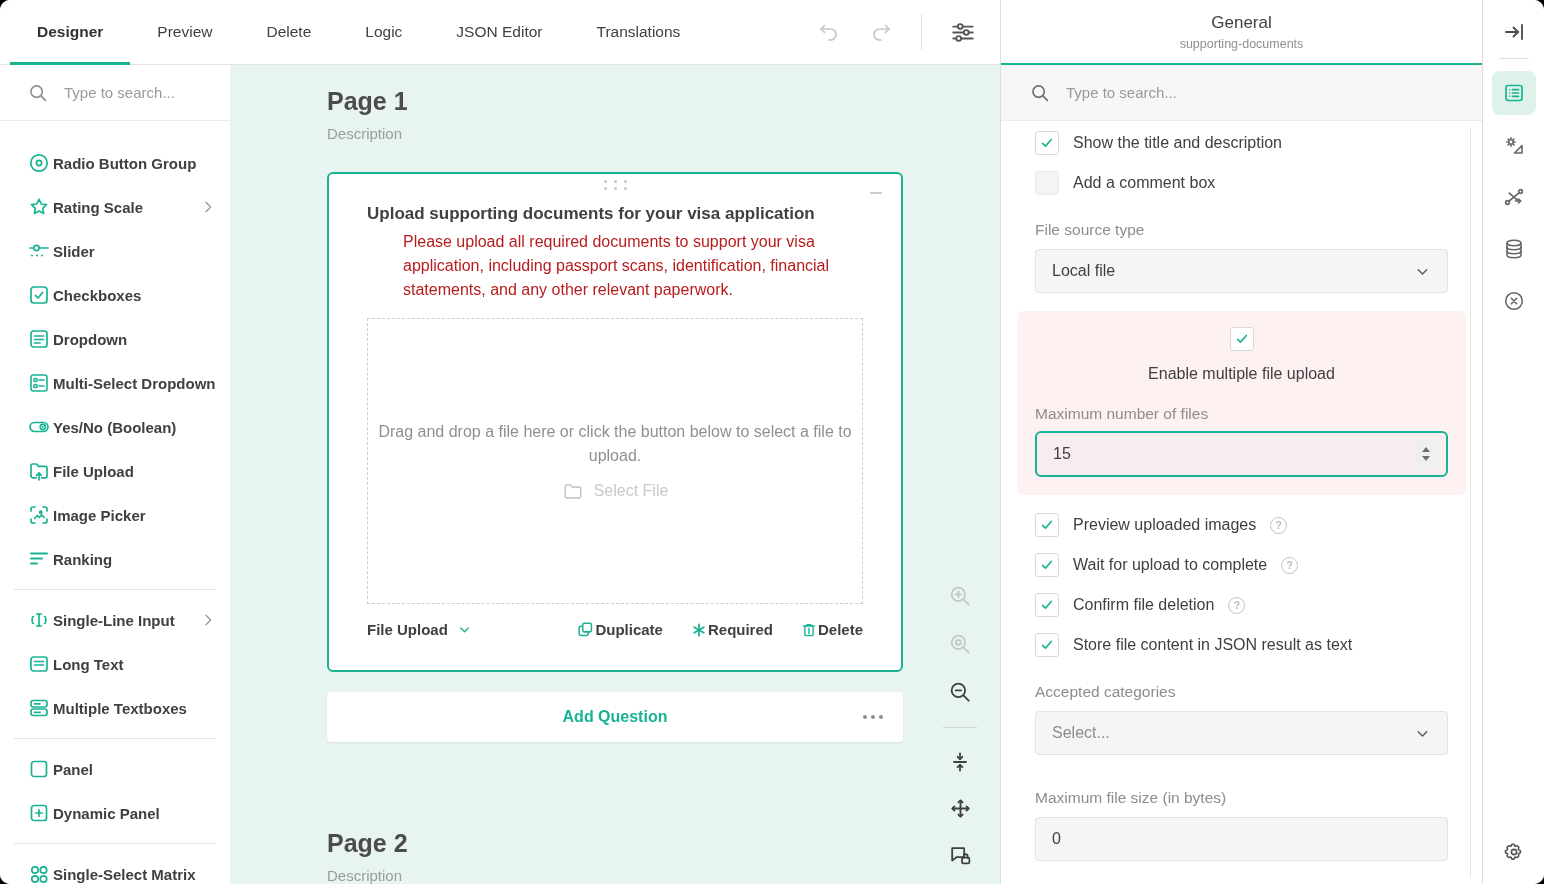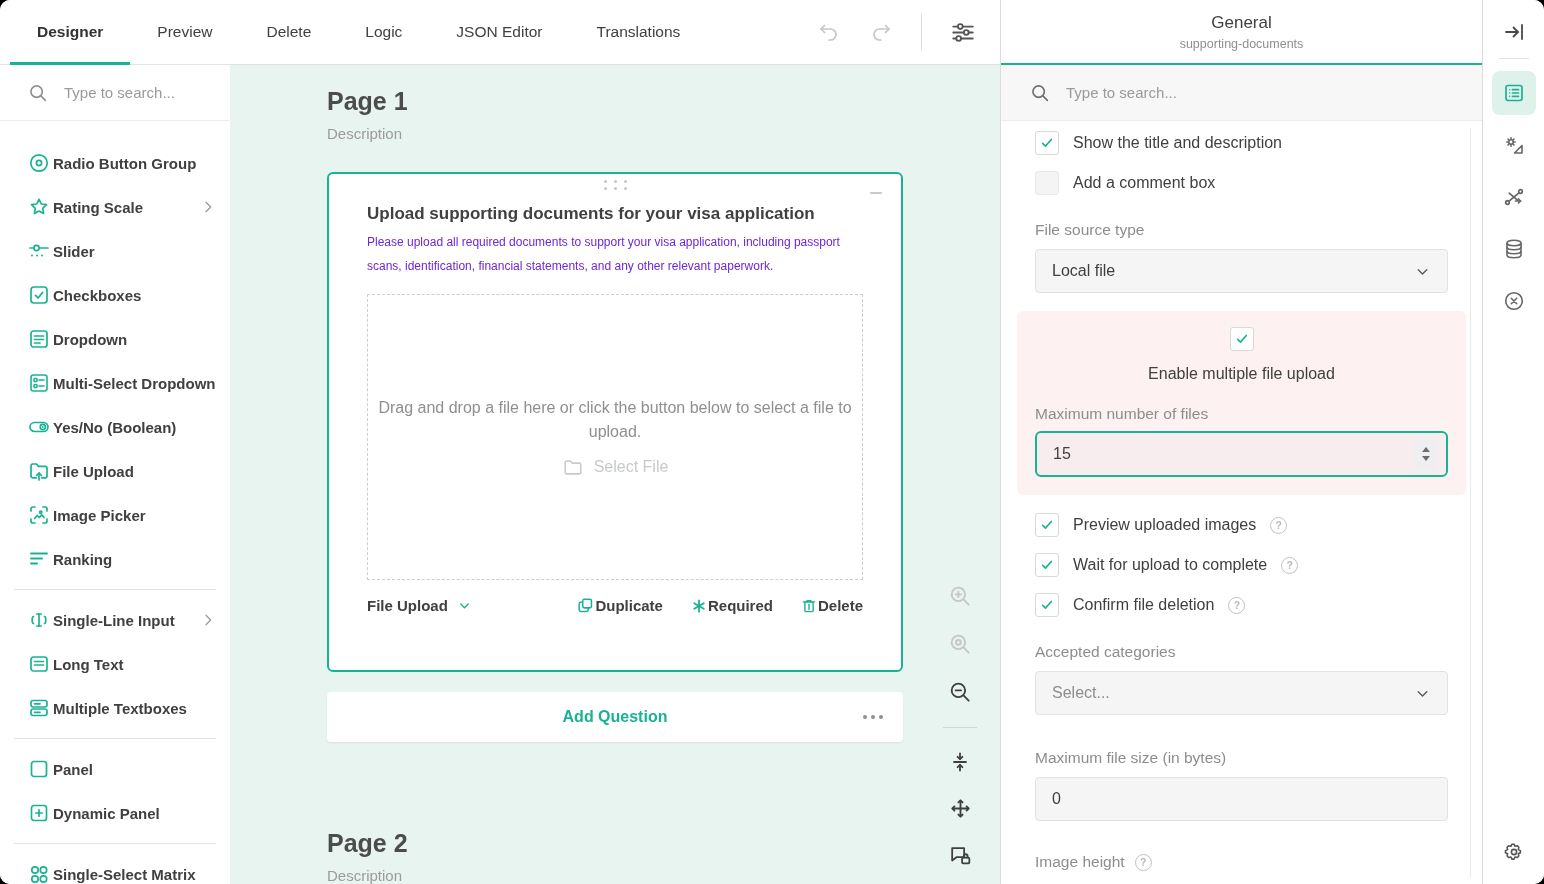--- a/index.html
+++ b/index.html
@@ -42,21 +42,21 @@
   
   .canvas{flex:1;background:var(--canvas);position:relative;overflow:hidden;}
   .canvas-inner{width:576px;margin:0 auto;padding-top:21px;}
   .page-title{font-size:25px;font-weight:700;color:#4c4c4c;line-height:30px;}
   .page-desc{font-size:15px;color:#9b9b9b;margin-top:8px;line-height:20px;}
   .qcard{margin-top:28px;background:#fff;border:2px solid var(--primary);border-radius:6px;height:500px;padding:2px 38px 24px;position:relative;}
   .drag-dots{width:26px;margin:4px auto 0;display:grid;grid-template-columns:repeat(3,1fr);grid-gap:4px;justify-items:center;}
   .drag-dots i{width:3px;height:3px;border-radius:50%;background:#c6c6c6;}
   .card-minus{position:absolute;top:10px;right:16px;color:#b9b9b9;display:flex;cursor:pointer;}
   .q-title{font-size:17px;font-weight:700;color:var(--text);margin-top:14px;}
-  .q-desc{font-size:12px;color:#6d28d9;line-height:24px;margin-top:6px;}
+  .q-desc{font-size:16px;color:#b91c1c;line-height:24px;margin-top:6px;margin-left:36px;}
   .dropzone{margin-top:16px;height:286px;border:1px dashed #cdcdcd;display:flex;flex-direction:column;align-items:center;justify-content:center;gap:12px;}
   .dz-text{font-size:16px;color:#8f8f8f;line-height:24px;text-align:center;max-width:478px;}
   .dz-select{display:flex;align-items:center;gap:10px;color:#c6cacd;font-size:16px;font-weight:400;cursor:pointer;}
   .q-footer{margin-top:16px;display:flex;align-items:center;}
   .type-sel{display:flex;align-items:center;gap:9px;font-size:15px;font-weight:600;color:var(--text);cursor:pointer;}
   .type-sel .chev{color:var(--primary);display:flex;}
   .q-actions{margin-left:auto;display:flex;gap:27px;}
   .q-action{display:flex;align-items:center;gap:0;font-size:15px;font-weight:600;color:var(--text);cursor:pointer;}
   .q-action .ic{color:var(--primary);display:flex;}
   .add-question{margin-top:20px;height:50px;background:#fff;border-radius:4px;display:flex;align-items:center;justify-content:center;position:relative;box-shadow:0 1px 2px rgba(0,0,0,.07);cursor:pointer;}
@@ -614,20 +614,28 @@
       <div class="chk-row">
         <span class="chk checked">
           <svg width="16" height="16" viewBox="0 0 24 24" fill="none" stroke="currentColor" stroke-width="2.4" stroke-linecap="round" stroke-linejoin="round">
               <path d="M5.5 12.5l4.2 4.2 8.8-10"></path>
             </svg>
         </span>
         <span class="chk-label">Confirm file deletion</span>
         <span class="help"></span>
       </div>
 
+      <div class="chk-row">
+        <span class="chk checked">
+          <svg width="16" height="16" viewBox="0 0 24 24" fill="none" stroke="currentColor" stroke-width="2.4" stroke-linecap="round" stroke-linejoin="round">
+              <path d="M5.5 12.5l4.2 4.2 8.8-10"></path>
+            </svg>
+        </span>
+        <span class="chk-label">Store file content in JSON result as text</span>
+      </div>
 
       <div class="field-label">Accepted categories</div>
       <div class="sel placeholder">
         <span>Select...</span>
         <span class="chev-d">
           <svg width="17" height="17" viewBox="0 0 24 24" fill="none" stroke="currentColor" stroke-width="2" stroke-linecap="round" stroke-linejoin="round">
               <path d="M6 9.5l6 6 6-6"></path>
             </svg>
         </span>
       </div>

